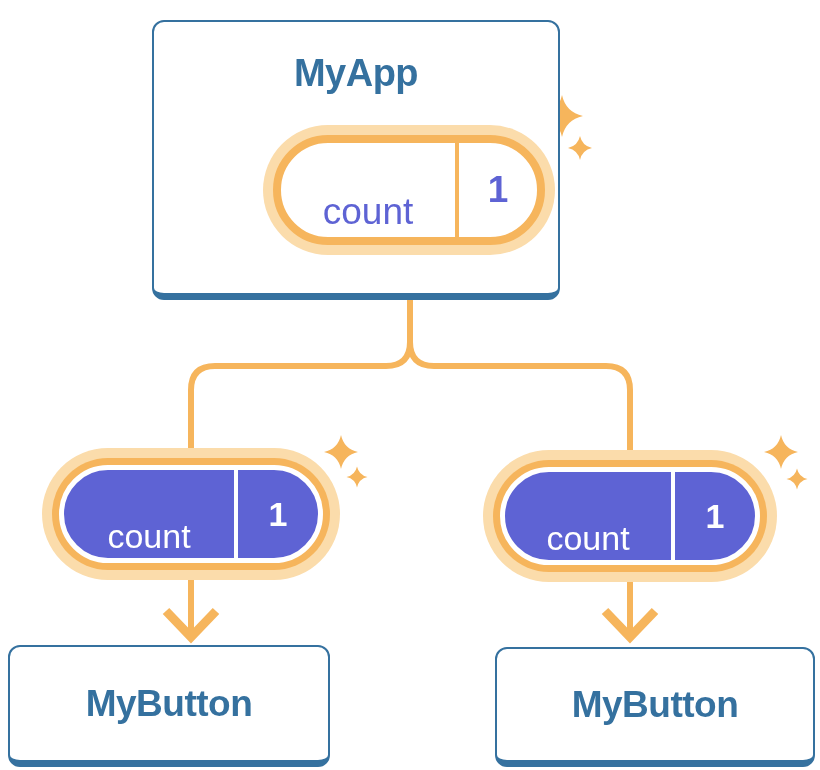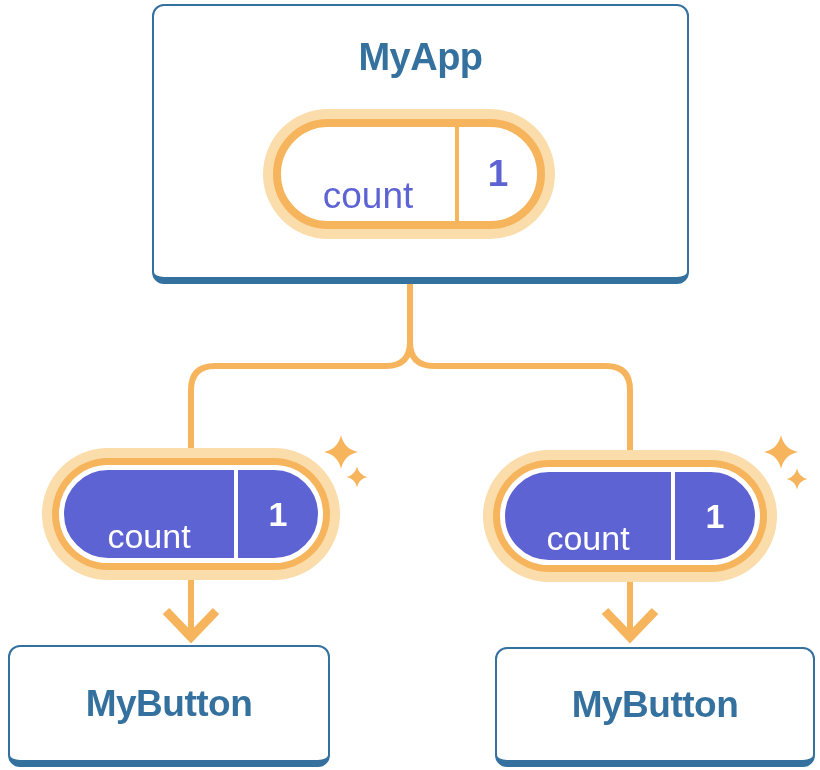--- a/index.html
+++ b/index.html
@@ -115,21 +115,21 @@
       <use href="#spark" transform="translate(341,452) scale(17)"></use>
       <use href="#spark" transform="translate(357,477) scale(10.5)"></use>
     </g>
 
     <g fill="#f6b55c">
       <use href="#spark" transform="translate(781,452) scale(17)"></use>
       <use href="#spark" transform="translate(797,479) scale(10.5)"></use>
     </g>
   </svg>
 
-  <div class="card" style="left:152px; top:4px; width:537px; height:280px;">
+  <div class="card" style="left:152px; top:20px; width:408px; height:280px;">
     <div class="card-title" style="top:30px;">MyApp</div>
 
     <div class="pill pill-outline" style="left:119px; top:113px; width:272px; height:110px;">
       <div class="pill-seg seg-name">count</div>
       <div class="pill-divider"></div>
       <div class="pill-seg seg-value">1</div>
     </div>
   </div>
 
   <div class="pill pill-filled" style="left:59px; top:465px; width:264px; height:98px;">

